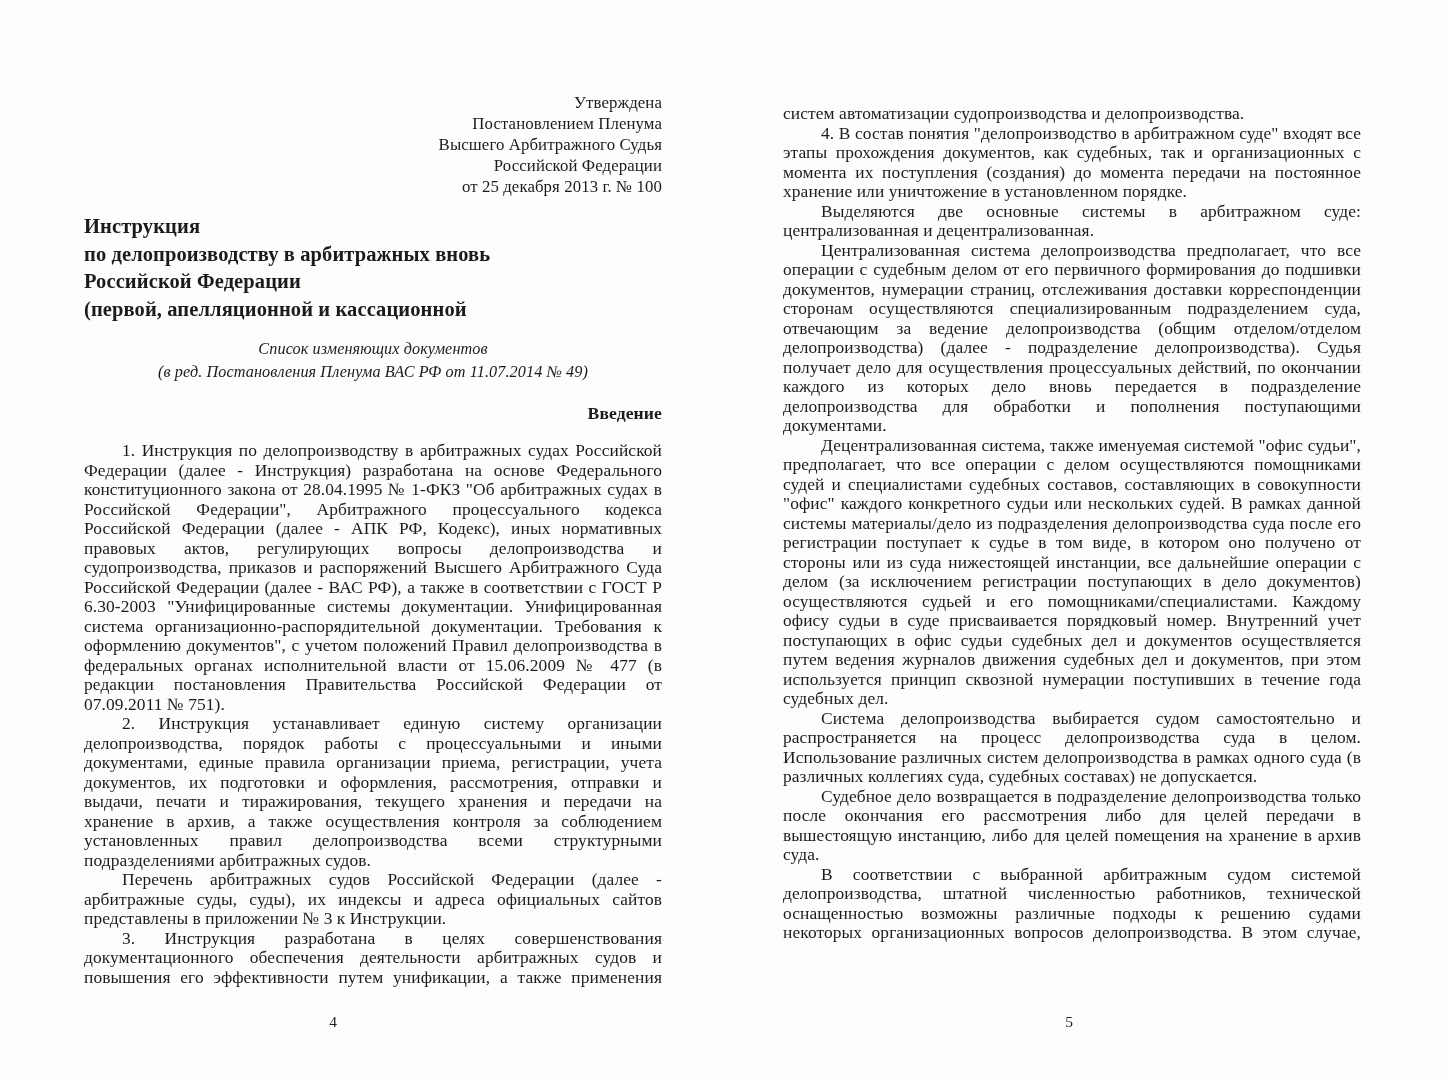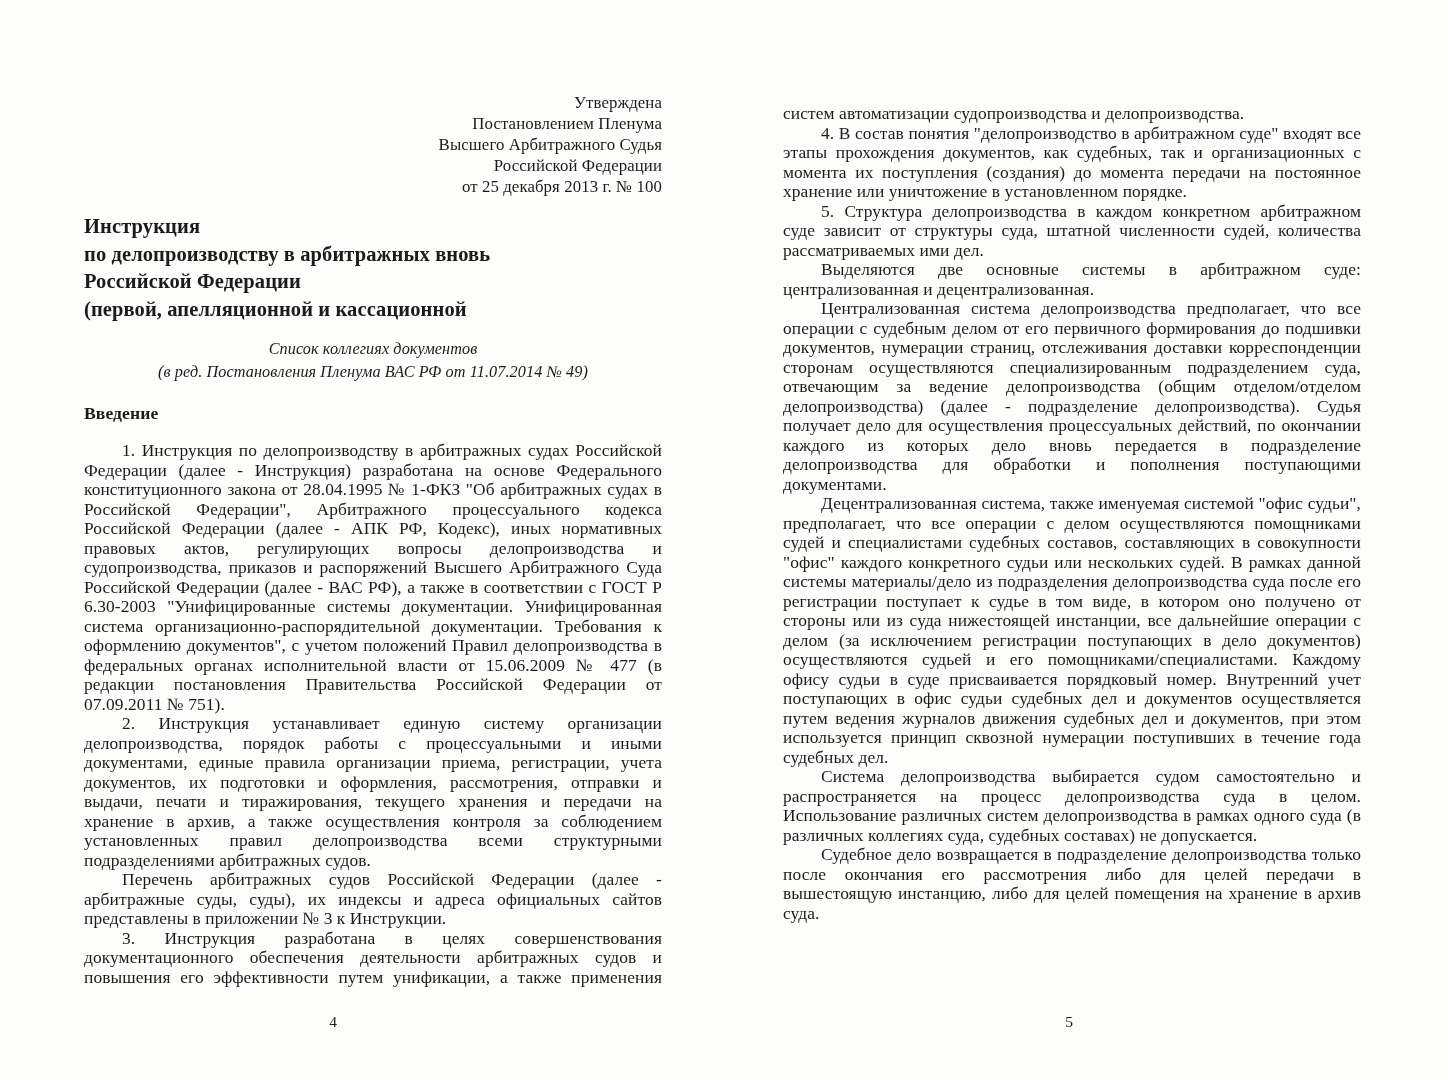--- a/index.html
+++ b/index.html
@@ -37,21 +37,21 @@
   }
   .amend-block {
     margin-top: 15px;
     text-align: center;
     font-style: italic;
     font-size: 16.2px;
     line-height: 23px;
   }
   .section-heading {
     margin-top: 19px;
-    text-align: left;
+    text-align: right;
     font-weight: bold;
     font-size: 17.6px;
     line-height: 21px;
   }
   .body-block { margin-top: 17px; }
   .para {
     text-align: justify;
     text-indent: 38px;
   }
   .para.noindent { text-indent: 0; }
@@ -84,43 +84,43 @@
     </div>
 
     <div class="title-block">
       <div>Инструкция</div>
       <div>по делопроизводству в арбитражных вновь</div>
       <div>Российской Федерации</div>
       <div>(первой, апелляционной и кассационной</div>
     </div>
 
     <div class="amend-block">
-      <div>Список коллегиях документов</div>
+      <div>Список изменяющих документов</div>
       <div>(в ред. Постановления Пленума ВАС РФ от 11.07.2014 № 49)</div>
     </div>
 
     <div class="section-heading">Введение</div>
 
     <div class="body-block">
       <div class="para">1. Инструкция по делопроизводству в арбитражных судах Российской Федерации (далее - Инструкция) разработана на основе Федерального конституционного закона от 28.04.1995 № 1-ФКЗ "Об арбитражных судах в Российской Федерации", Арбитражного процессуального кодекса Российской Федерации (далее - АПК РФ, Кодекс), иных нормативных правовых актов, регулирующих вопросы делопроизводства и судопроизводства, приказов и распоряжений Высшего Арбитражного Суда Российской Федерации (далее - ВАС РФ), а также в соответствии с ГОСТ Р 6.30-2003 "Унифицированные системы документации. Унифицированная система организационно-распорядительной документации. Требования к оформлению документов", с учетом положений Правил делопроизводства в федеральных органах исполнительной власти от 15.06.2009 № 477 (в редакции постановления Правительства Российской Федерации от 07.09.2011 № 751).</div>
       <div class="para">2. Инструкция устанавливает единую систему организации делопроизводства, порядок работы с процессуальными и иными документами, единые правила организации приема, регистрации, учета документов, их подготовки и оформления, рассмотрения, отправки и выдачи, печати и тиражирования, текущего хранения и передачи на хранение в архив, а также осуществления контроля за соблюдением установленных правил делопроизводства всеми структурными подразделениями арбитражных судов.</div>
       <div class="para">Перечень арбитражных судов Российской Федерации (далее - арбитражные суды, суды), их индексы и адреса официальных сайтов представлены в приложении № 3 к Инструкции.</div>
       <div class="para cont">3. Инструкция разработана в целях совершенствования документационного обеспечения деятельности арбитражных судов и повышения его эффективности путем унификации, а также применения</div>
     </div>
   </div>
 
   <div class="col col-right">
     <div class="body-block" style="margin-top:14px">
       <div class="para noindent">систем автоматизации судопроизводства и делопроизводства.</div>
       <div class="para">4. В состав понятия "делопроизводство в арбитражном суде" входят все этапы прохождения документов, как судебных, так и организационных с момента их поступления (создания) до момента передачи на постоянное хранение или уничтожение в установленном порядке.</div>
-      <div class="para">5. Структура делопроизводства в каждом конкретном арбитражном суде зависит от структуры суда, штатной численности судей, количества рассматриваемых ими дел.</div>
       <div class="para">Выделяются две основные системы в арбитражном суде: централизованная и децентрализованная.</div>
       <div class="para">Централизованная система делопроизводства предполагает, что все операции с судебным делом от его первичного формирования до подшивки документов, нумерации страниц, отслеживания доставки корреспонденции сторонам осуществляются специализированным подразделением суда, отвечающим за ведение делопроизводства (общим отделом/отделом делопроизводства) (далее - подразделение делопроизводства). Судья получает дело для осуществления процессуальных действий, по окончании каждого из которых дело вновь передается в подразделение делопроизводства для обработки и пополнения поступающими документами.</div>
       <div class="para">Децентрализованная система, также именуемая системой "офис судьи", предполагает, что все операции с делом осуществляются помощниками судей и специалистами судебных составов, составляющих в совокупности "офис" каждого конкретного судьи или нескольких судей. В рамках данной системы материалы/дело из подразделения делопроизводства суда после его регистрации поступает к судье в том виде, в котором оно получено от стороны или из суда нижестоящей инстанции, все дальнейшие операции с делом (за исключением регистрации поступающих в дело документов) осуществляются судьей и его помощниками/специалистами. Каждому офису судьи в суде присваивается порядковый номер. Внутренний учет поступающих в офис судьи судебных дел и документов осуществляется путем ведения журналов движения судебных дел и документов, при этом используется принцип сквозной нумерации поступивших в течение года судебных дел.</div>
       <div class="para">Система делопроизводства выбирается судом самостоятельно и распространяется на процесс делопроизводства суда в целом. Использование различных систем делопроизводства в рамках одного суда (в различных коллегиях суда, судебных составах) не допускается.</div>
       <div class="para">Судебное дело возвращается в подразделение делопроизводства только после окончания его рассмотрения либо для целей передачи в вышестоящую инстанцию, либо для целей помещения на хранение в архив суда.</div>
+      <div class="para cont">В соответствии с выбранной арбитражным судом системой делопроизводства, штатной численностью работников, технической оснащенностью возможны различные подходы к решению судами некоторых организационных вопросов делопроизводства. В этом случае,</div>
     </div>
   </div>
 
   <div class="pagenum pagenum-left">4</div>
   <div class="pagenum pagenum-right">5</div>
 
 </div>
 
 </body></html>

